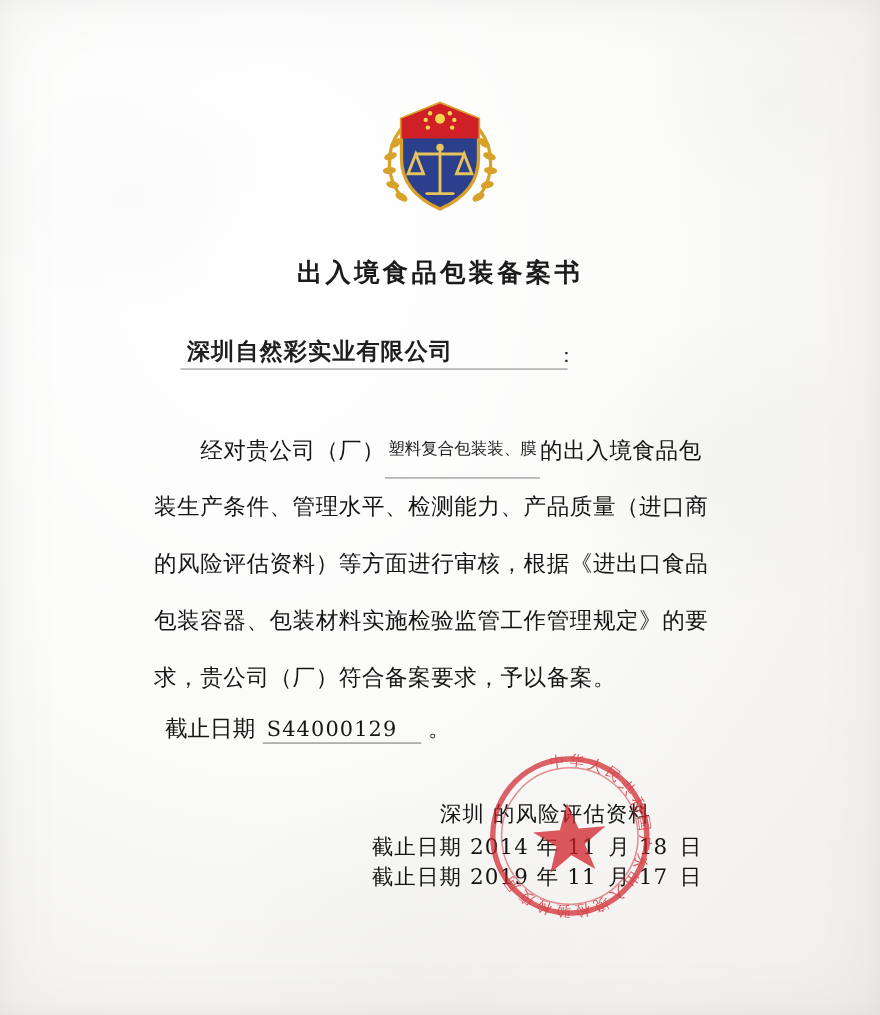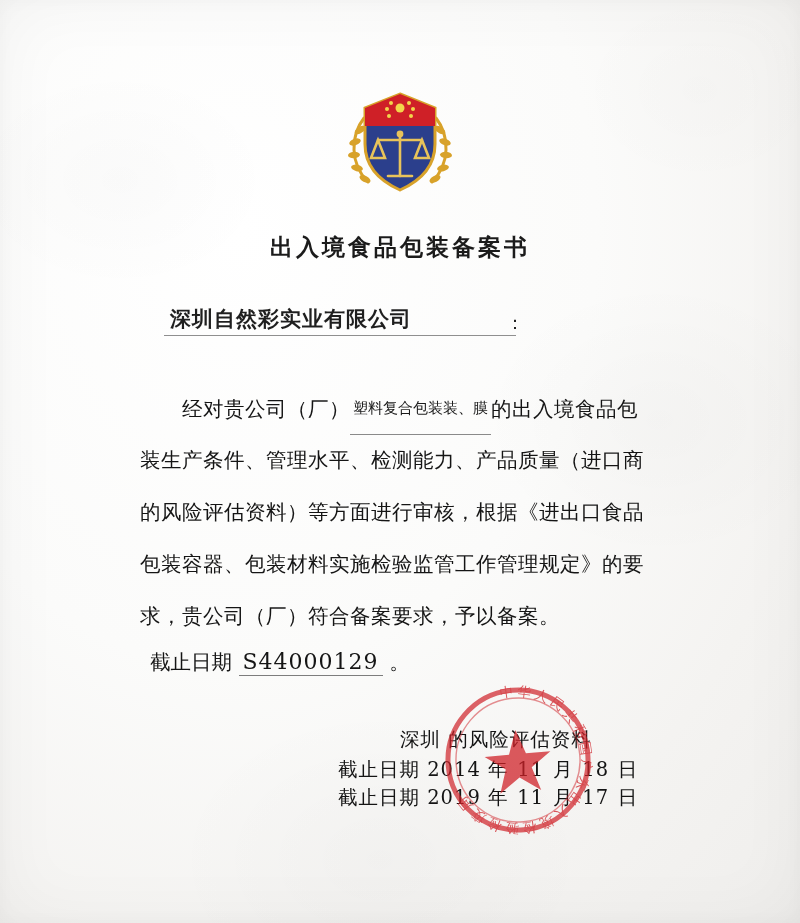--- a/index.html
+++ b/index.html
@@ -136,23 +136,22 @@
     top: 648px;
     left: 150px;
     font-family: "DejaVu Serif", "Liberation Serif", serif;
     font-size: 20.5px;
     color: #151515;
     white-space: nowrap;
   }
   .code-value {
     display: inline-block;
     min-width: 136px;
-    text-align: center;
-    font-family: "DejaVu Serif", "Liberation Serif", serif;
-    font-size: 22px;
+    font-family: "DejaVu Serif", "Liberation Serif", serif;
+    font-size: 19px;
     border-bottom: 1px solid #7d7d7d;
     padding: 0 4px 1px 4px;
     letter-spacing: 1px;
   }
 
   
   .issuer {
     position: absolute;
     top: 726px;
     left: 400px;
@@ -168,21 +167,20 @@
     font-size: 19.5px;
     color: #141414;
     white-space: nowrap;
     letter-spacing: 1px;
   }
   .date-row.issue { top: 756px; left: 338px; }
   .date-row.expire { top: 784px; left: 338px; }
   .date-num {
     display: inline-block;
     min-width: 52px;
-    text-align: center;
     font-family: "DejaVu Serif", "Liberation Serif", serif;
   }
   .date-num.small { min-width: 30px; }
 
   
   .seal {
     position: absolute;
     left: 430px;
     top: 672px;
     width: 176px;

